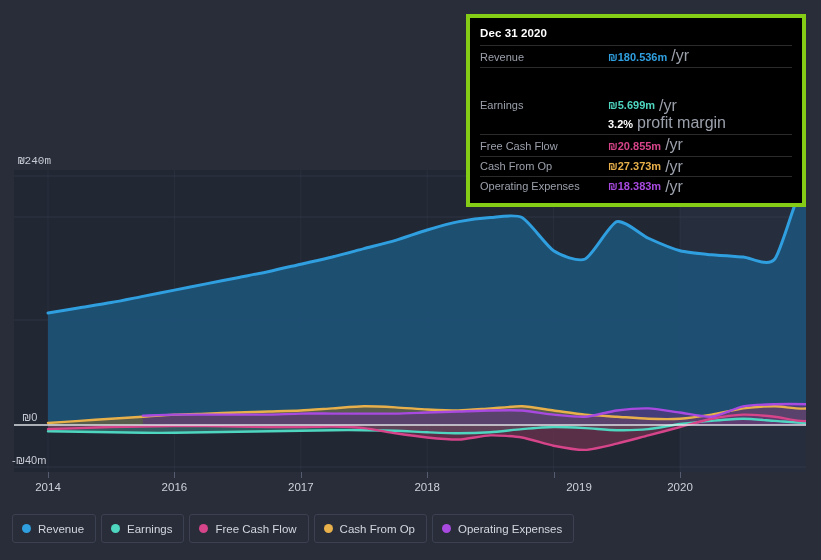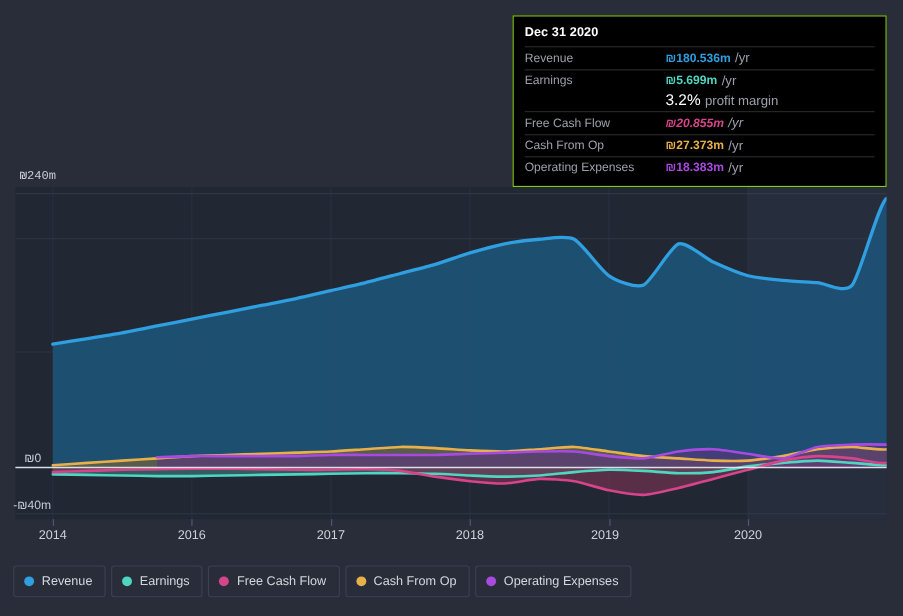--- a/index.html
+++ b/index.html
@@ -32,21 +32,21 @@
     display: block;
   }
 
   
   .tooltip {
     position: absolute;
     left: 466px;
     top: 14px;
     width: 340px;
     background: #000000;
-    border: 1px solid #84cc16;
+    border: 4px solid #84cc16;
     box-sizing: border-box;
     padding: 8px 10px 7px 10px;
     z-index: 40;
   }
   .tt-title {
     font-size: 11.5px;
     font-weight: bold;
     color: #ffffff;
     padding: 1px 0 6px 0;
     letter-spacing: .1px;
@@ -69,29 +69,29 @@
     color: #9ba0ab;
     line-height: 15px;
   }
   .tt-value {
     font-size: 11px;
     font-weight: bold;
     line-height: 15px;
     white-space: nowrap;
   }
   .tt-unit {
-    font-size: 12px;
+    font-size: 16px;
     color: #9ba0ab;
     font-weight: normal;
     margin-left: 4px;
     line-height: 15px;
   }
   .tt-margin-val {
-    font-size: 14px;
-    font-weight: normal;
+    font-size: 11px;
+    font-weight: bold;
     color: #ffffff;
     line-height: 15px;
   }
 
   
   .axis-label {
     position: absolute;
     font-size: 11px;
     color: #c6cad3;
     white-space: nowrap;
@@ -197,53 +197,53 @@
 
   <div id="x-axis-labels">
       <div class="x-label" style="left: 48px; top: 481px;">2014</div>
       <div style="position: absolute; left: 48px; top: 472px; width: 1px; height: 6px; background: rgb(86, 93, 112);"></div>
       <div class="x-label" style="left: 174.4px; top: 481px;">2016</div>
       <div style="position: absolute; left: 174.4px; top: 472px; width: 1px; height: 6px; background: rgb(86, 93, 112);"></div>
       <div class="x-label" style="left: 300.8px; top: 481px;">2017</div>
       <div style="position: absolute; left: 300.8px; top: 472px; width: 1px; height: 6px; background: rgb(86, 93, 112);"></div>
       <div class="x-label" style="left: 427.2px; top: 481px;">2018</div>
       <div style="position: absolute; left: 427.2px; top: 472px; width: 1px; height: 6px; background: rgb(86, 93, 112);"></div>
-      <div class="x-label" style="left: 550px; top: 481px;">2019</div>
+      <div class="x-label" style="left: 579px; top: 481px;">2019</div>
       <div style="position: absolute; left: 553.6px; top: 472px; width: 1px; height: 6px; background: rgb(86, 93, 112);"></div>
       <div class="x-label" style="left: 680px; top: 481px;">2020</div>
       <div style="position: absolute; left: 680px; top: 472px; width: 1px; height: 6px; background: rgb(86, 93, 112);"></div>
     </div>
 
   <div class="tooltip">
     <div class="tt-title">Dec 31 2020</div>
     <div id="tooltip-rows">
         <div class="tt-row">
           <div class="tt-label">Revenue</div>
           <div style="display: flex; align-items: baseline; text-align: center;">
             <span class="tt-value" style="color: rgb(47, 159, 224);">₪180.536m</span>
             <span class="tt-unit">/yr</span>
           </div>
         </div>
         <div class="tt-row">
           <div class="tt-label">Earnings</div>
-          <div style="display: flex; align-items: flex-start;">
+          <div style="display: flex; align-items: flex-start; margin-top: 28px;">
             <span class="tt-value" style="color: rgb(78, 214, 192);">₪5.699m</span>
             <span class="tt-unit">/yr</span>
           </div>
         </div>
         <div class="tt-row sub">
           <div class="tt-label"></div>
           <div style="display: flex; align-items: baseline;">
             <span class="tt-margin-val" style="color: rgb(255, 255, 255);">3.2%</span>
             <span class="tt-unit">profit margin</span>
           </div>
         </div>
         <div class="tt-row">
           <div class="tt-label">Free Cash Flow</div>
-          <div style="display: flex; align-items: baseline; font-style: italic;">
+          <div style="display: flex; align-items: baseline;">
             <span class="tt-value" style="color: rgb(214, 68, 138);">₪20.855m</span>
             <span class="tt-unit">/yr</span>
           </div>
         </div>
         <div class="tt-row">
           <div class="tt-label">Cash From Op</div>
           <div style="display: flex; align-items: flex-end;">
             <span class="tt-value" style="color: rgb(232, 176, 75);">₪27.373m</span>
             <span class="tt-unit">/yr</span>
           </div>

